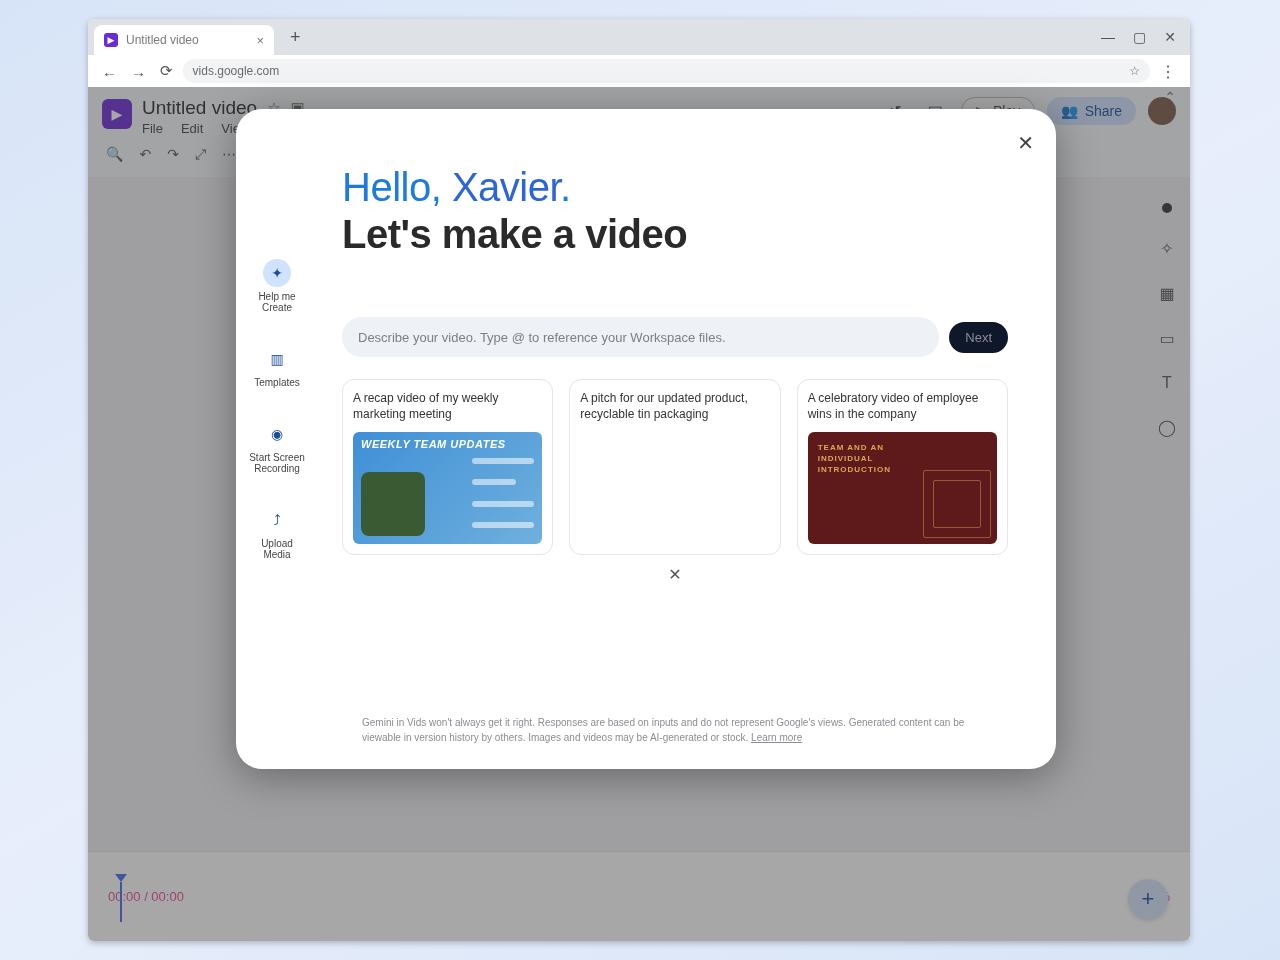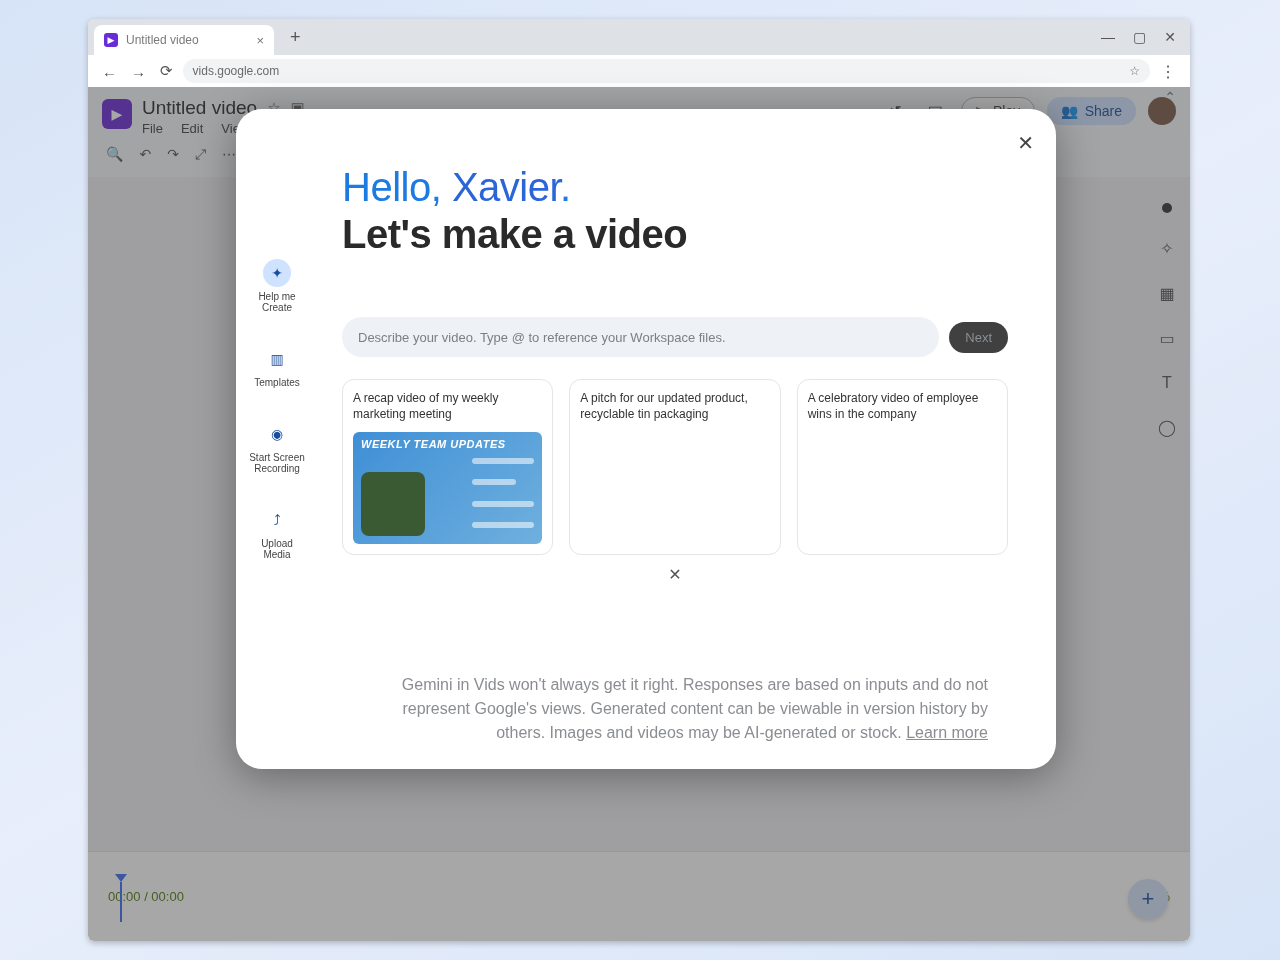--- a/index.html
+++ b/index.html
@@ -28,60 +28,60 @@
   .head-right{margin-left:auto;display:flex;align-items:center;gap:12px}
   .hicon{width:28px;height:28px;border-radius:50%;display:flex;align-items:center;justify-content:center;color:#444}
   .playbtn{display:flex;align-items:center;gap:6px;border:1px solid #b7b9bc;border-radius:18px;padding:5px 14px;font-size:14px;color:#444;background:#fff}
   .sharebtn{display:flex;align-items:center;gap:6px;background:#cfe2ff;border-radius:18px;padding:6px 14px;font-size:14px;color:#1a4e9b;font-weight:500}
   .avatar{width:28px;height:28px;border-radius:50%;background:#7a5a4a}
   .toolbar{padding:6px 18px;display:flex;gap:16px;color:#555;font-size:14px}
   .canvas{position:absolute;top:90px;left:0;right:0;bottom:90px;background:#f0f1f4}
   .rightdock{position:absolute;right:0;top:90px;width:46px;bottom:90px;display:flex;flex-direction:column;align-items:center;gap:26px;padding-top:26px;color:#555;font-size:16px}
   .rightdock .dot{width:10px;height:10px;border-radius:50%;background:#333}
   .collapse-up{position:absolute;right:14px;top:2px;color:#777}
-  .timeline{position:absolute;left:0;right:0;bottom:0;height:90px;background:#fff;border-top:1px solid #e3e3e3;display:flex;align-items:center;padding:0 20px;gap:14px;font-size:13px;color:#4d7c0f}
+  .timeline{position:absolute;left:0;right:0;bottom:0;height:90px;background:#fff;border-top:1px solid #e3e3e3;display:flex;align-items:center;padding:0 20px;gap:14px;font-size:13px;color:#ec4899}
   .playhead{position:absolute;left:32px;top:30px;width:2px;height:40px;background:#3c6cf0}
   .playhead::before{content:"";position:absolute;left:-5px;top:-8px;border-left:6px solid transparent;border-right:6px solid transparent;border-top:8px solid #3c6cf0}
   .zoom{margin-left:auto}
   .addfab{position:absolute;right:22px;bottom:22px;width:40px;height:40px;border-radius:50%;background:#d7e4fb;color:#1a4e9b;display:flex;align-items:center;justify-content:center;font-size:22px;box-shadow:0 2px 4px rgba(0,0,0,.15)}
   .scrim{position:absolute;inset:0;background:rgba(60,60,60,.45)}
   .modal{position:absolute;left:148px;top:90px;width:820px;height:660px;background:#fff;border-radius:26px;box-shadow:0 8px 40px rgba(0,0,0,.35);display:flex;overflow:hidden}
   .mside{width:82px;display:flex;flex-direction:column;align-items:center;padding-top:150px;gap:32px}
   .msitem{display:flex;flex-direction:column;align-items:center;gap:4px;font-size:10px;color:#444;text-align:center;width:60px;cursor:pointer}
   .msitem.active .msicon{background:#cfe2ff}
   .msicon{width:28px;height:28px;border-radius:50%;display:flex;align-items:center;justify-content:center;color:#1a4e9b;font-size:14px}
   .mmain{flex:1;padding:56px 48px 24px 24px;display:flex;flex-direction:column;position:relative}
   .close{position:absolute;right:22px;top:22px;font-size:20px;color:#444;cursor:pointer}
   .greet{font-size:40px;font-weight:400;color:#1c7ae0;letter-spacing:-.5px}
   .greet .name{color:#2a66d8}
   .sub{font-size:40px;font-weight:700;color:#2a2a2a;letter-spacing:-.5px;margin-top:2px}
   .prow{display:flex;gap:10px;margin-top:60px;align-items:center}
   .prompt{flex:1;background:#eef1f5;border-radius:22px;height:40px;display:flex;align-items:center;padding:0 16px;font-size:13px;color:#7b7f86}
-  .next{background:#404040;color:#8a8d92;border-radius:18px;padding:8px 16px;font-size:13px}
+  .next{background:#0f172a;color:#8a8d92;border-radius:18px;padding:8px 16px;font-size:13px}
   .cards{display:flex;gap:16px;margin-top:22px}
   .card{flex:1;border:1px solid #e3e5e9;border-radius:12px;padding:10px;display:flex;flex-direction:column;gap:8px;cursor:pointer}
   .ctitle{font-size:12px;color:#333;line-height:1.35;min-height:34px}
   .thumb{height:112px;border-radius:6px;position:relative;overflow:hidden;display:flex;align-items:center;justify-content:center;color:#fff;font-weight:700}
   .t1{background:linear-gradient(135deg,#3f8fd6,#6fb0de)}
   .t1 .ph{position:absolute;left:8px;bottom:8px;width:64px;height:64px;border-radius:8px;background:#3a5a34}
   .t1 .bars{position:absolute;right:8px;top:18px;bottom:8px;width:62px;display:flex;flex-direction:column;justify-content:space-around}
   .t1 .bars span{height:6px;background:rgba(255,255,255,.55);border-radius:3px}
   .t1 .sprow span:nth-child(2){width:70%}
   .t1 .hl{position:absolute;left:8px;top:6px;font-size:11px;font-style:italic;letter-spacing:.5px}
   .t2{background:#0f1c2c}
   .t2 .tstrip{position:absolute;left:0;right:0;top:8px;height:10px;display:flex;justify-content:space-between;padding:0 8px;font-size:6px;color:#9aa6b5}
   .t2 .mlabel{font-size:22px;color:#e6ded0;font-weight:700}
   .t3{background:#5e1a1a}
   .t3 .tl{position:absolute;left:10px;top:10px;font-size:8px;color:#d9a85a;letter-spacing:1px;line-height:1.4}
   .t3 .gr{position:absolute;right:0;bottom:0;width:80px;height:80px}
   .t3 .gr::before,.t3 .gr::after{content:"";position:absolute;border:1px solid rgba(217,168,90,.45)}
   .t3 .gr::before{inset:6px;border-radius:2px}
   .t3 .gr::after{inset:16px;border-radius:2px}
   .shuffle{margin:10px auto 0;color:#555;font-size:16px}
-  .disc{margin-top:auto;font-size:16px;color:#8a8d92;text-align:right;line-height:1.5;padding:0 20px}
+  .disc{margin-top:auto;font-size:10px;color:#8a8d92;text-align:left;line-height:1.5;padding:0 20px}
   .disc a{color:#8a8d92;text-decoration:underline}
 </style>
 </head>
 <body>
 
 <div class="browser">
   <div class="tabbar">
     <div class="tab">
       <span class="fav">▶</span>
       <span class="tx">Untitled video</span>
@@ -218,20 +218,26 @@
                 <span></span>
                 <span></span>
               </span>
           </div>
         </div>
         <div class="card">
           <div class="ctitle">A pitch for our updated product, recyclable tin packaging</div>
         </div>
         <div class="card">
           <div class="ctitle">A celebratory video of employee wins in the company</div>
+          <div class="thumb t3">
+            <span class="tl" style="white-space:pre-line">TEAM AND AN
+INDIVIDUAL
+INTRODUCTION</span>
+            <span class="gr"></span>
+          </div>
         </div>
       </div>
       <span class="shuffle">✕</span>
 
       <div class="disc">
         <span>Gemini in Vids won't always get it right. Responses are based on inputs and do not represent Google's views. Generated content can be viewable in version history by others. Images and videos may be AI-generated or stock.</span>
         <a href="#">Learn more</a>
       </div>
     </div>
   </div>

